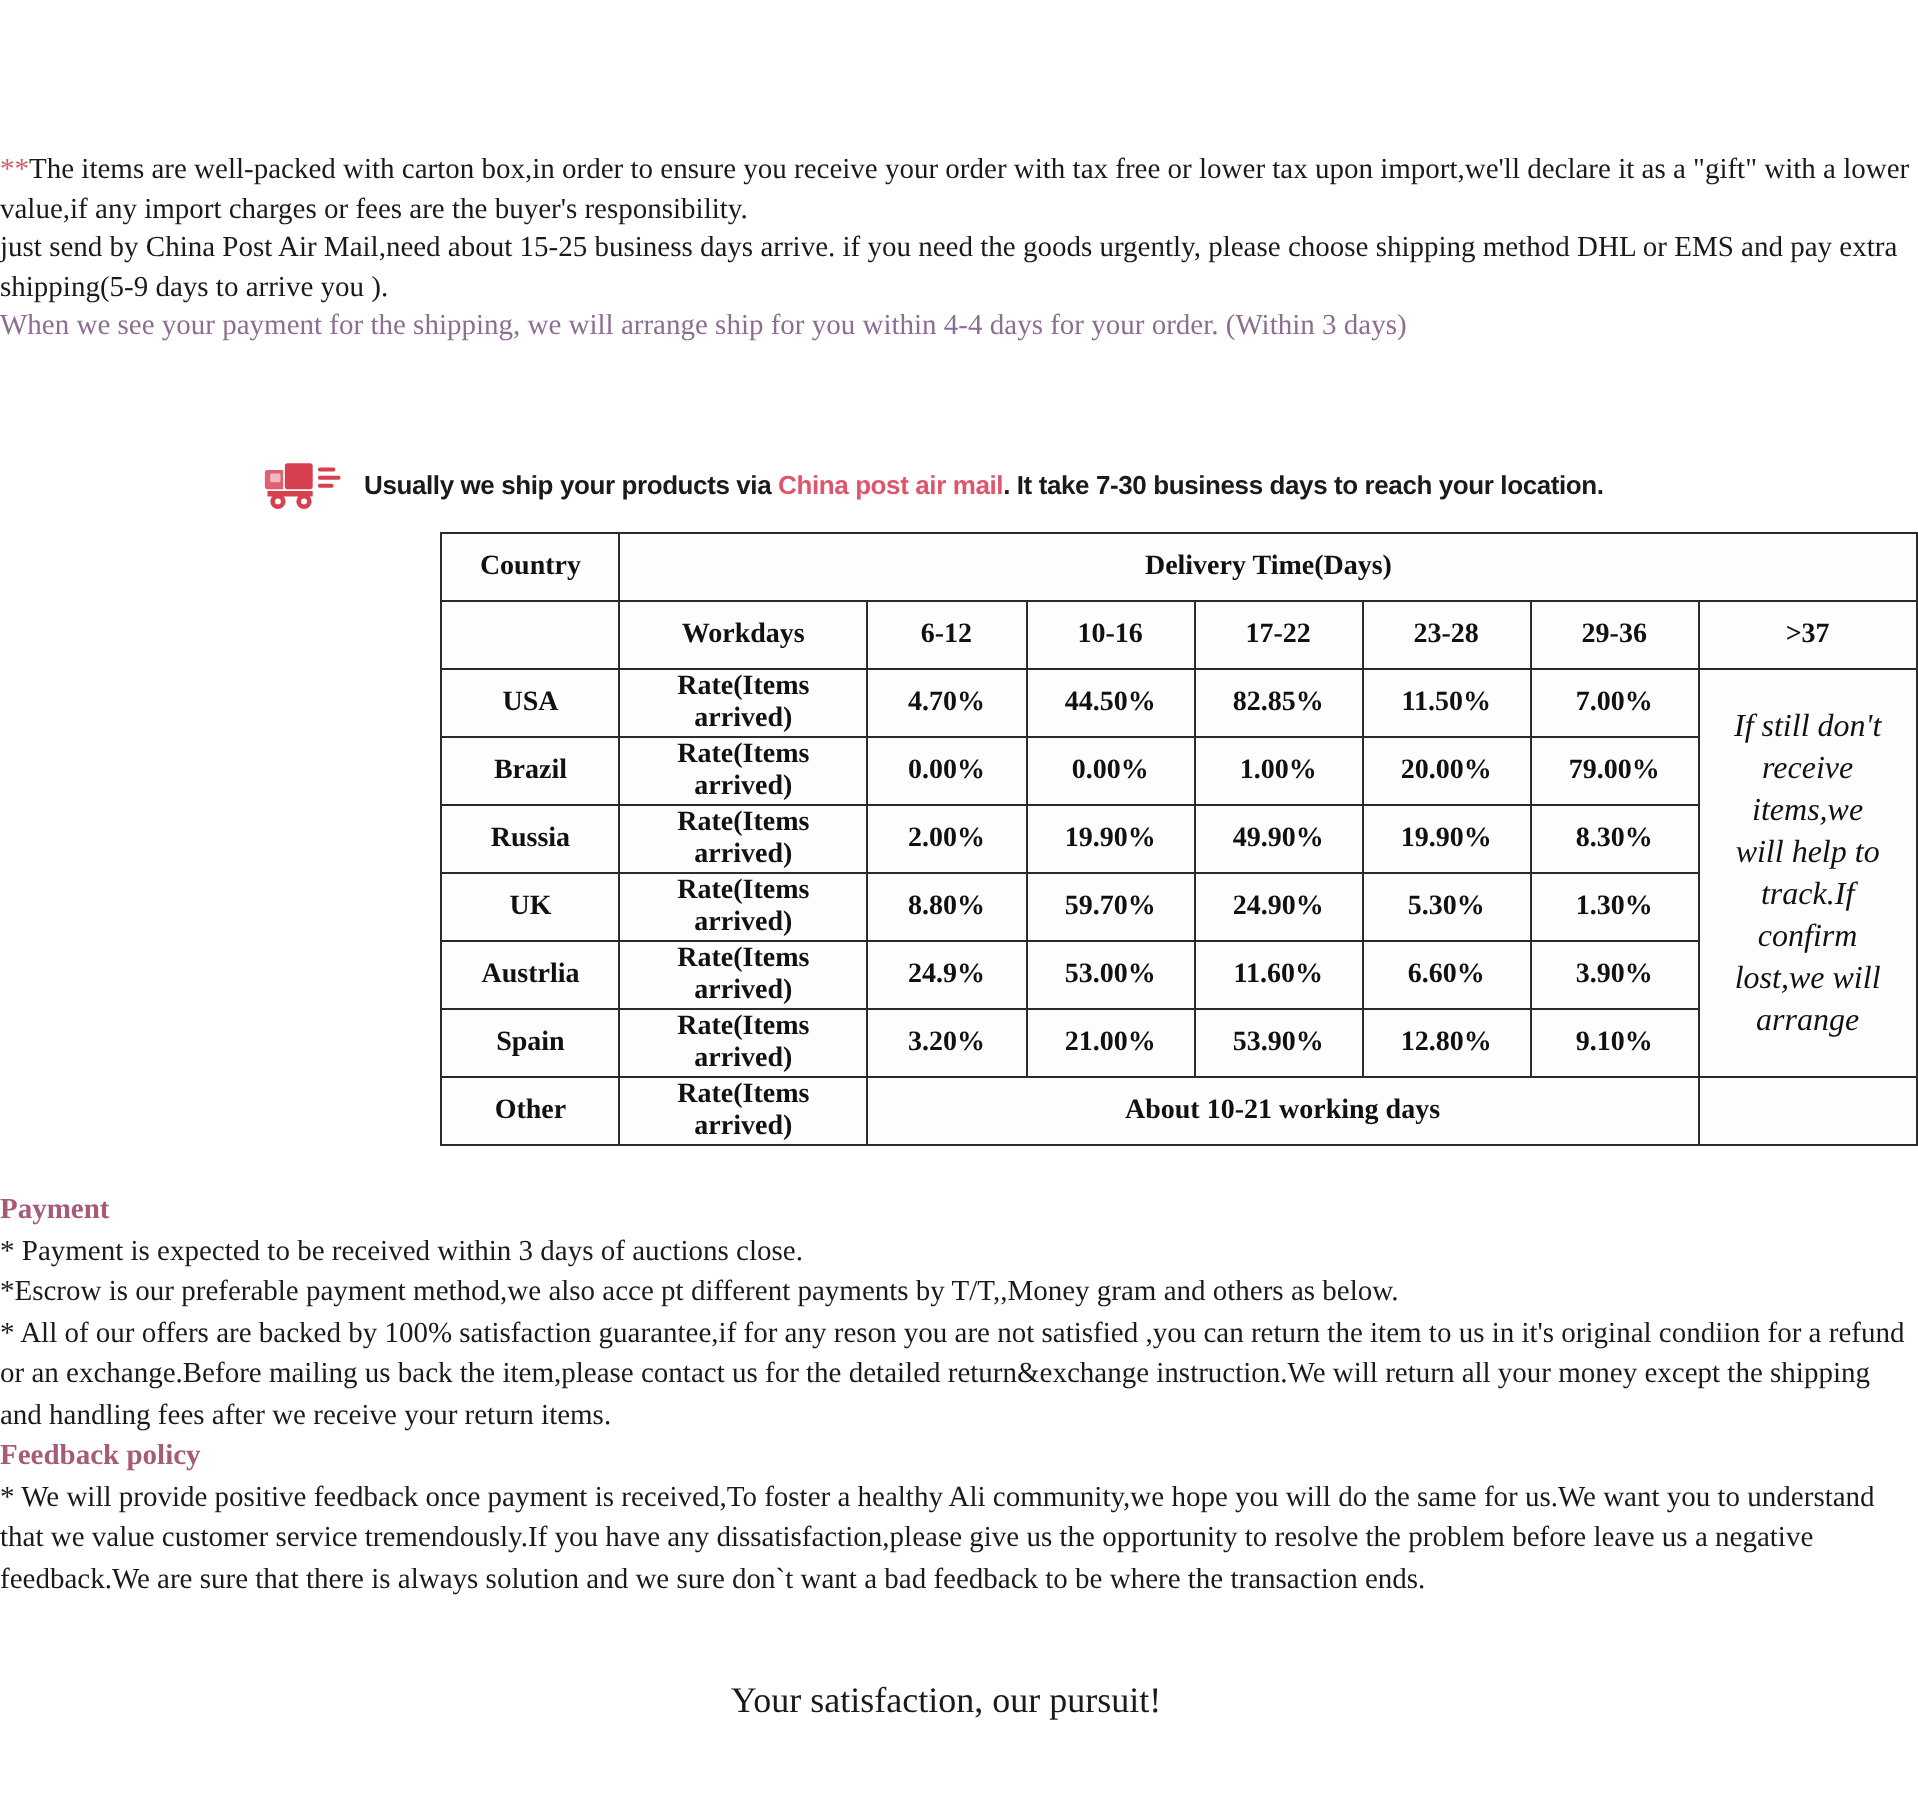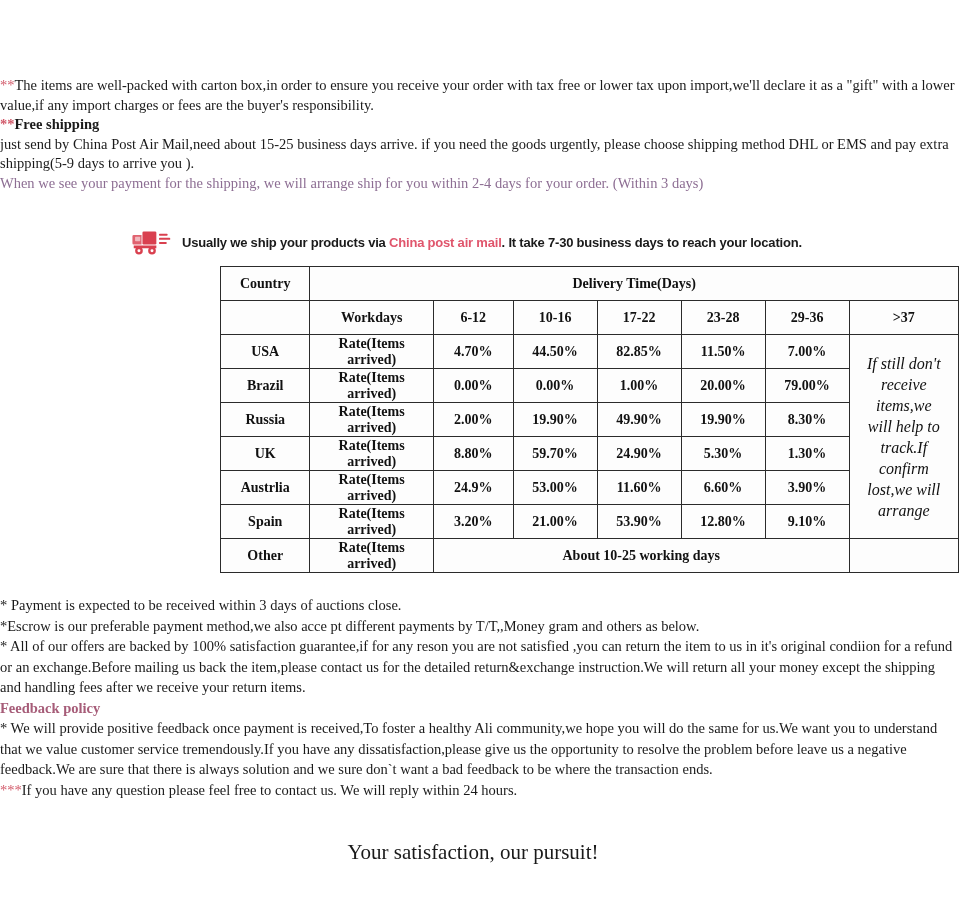--- a/index.html
+++ b/index.html
@@ -117,34 +117,33 @@
   .sec-head {
     color: #a65c78;
     font-weight: bold;
   }
   .tagline {
     position: absolute;
     left: 0;
     top: 808px;
     width: 946px;
     text-align: center;
-    font-size: 21px;
+    font-size: 18px;
     color: #1a1a1a;
   }
 </style>
 </head>
 <body>
 
 <div class="page">
 
   <div class="intro">
     <p><span class="star-red">**</span><span>The items are well-packed with carton box,in order to ensure you receive your order with tax free or lower tax upon import,we'll declare it as a "gift" with a lower value,if any import charges or fees are the buyer's responsibility.</span></p>
-    <p><span class="star-red bold">**</span><span class="bold">Free shipping</span></p>
     <p>just send by China Post Air Mail,need about 15-25 business days arrive. if you need the goods urgently, please choose shipping method DHL or EMS and pay extra shipping(5-9 days to arrive you ).</p>
-    <p class="purple">When we see your payment for the shipping, we will arrange ship for you within 2-4 days for your order. (Within 3 days)</p>
+    <p class="purple">When we see your payment for the shipping, we will arrange ship for you within 4-4 days for your order. (Within 3 days)</p>
   </div>
 
   <div class="banner">
     <svg class="truck-icon" viewBox="0 0 46 34">
       <g fill="#d9404f">
         <rect x="12" y="5" width="16" height="15" rx="1.5"></rect>
         <path d="M2 9 h9 v11 h-9 a1.5 1.5 0 0 1 -1.5 -1.5 v-8 A1.5 1.5 0 0 1 2 9 z" opacity="0.82"></path>
         <path d="M2 21 h26 v3.2 h-26 z"></path>
         <rect x="31" y="7.5" width="10" height="2.3" rx="1"></rect>
         <rect x="31" y="12.2" width="13" height="2.3" rx="1"></rect>
@@ -236,31 +235,31 @@
           <td class="pct">3.20%</td>
           <td class="pct">21.00%</td>
           <td class="pct">53.90%</td>
           <td class="pct">12.80%</td>
           <td class="pct">9.10%</td>
         </tr>
 
         <tr>
           <td class="country">Other</td>
           <td class="rate">Rate(Items arrived)</td>
-          <td class="other-span" colspan="5">About 10-25 working days</td>
+          <td class="other-span" colspan="5">About 10-21 working days</td>
           <td class="tail-last"></td>
         </tr>
       </tbody>
     </table>
   </div>
 
   <div class="policies">
+    <p class="sec-head">Payment</p>
     <p>* Payment is expected to be received within 3 days of auctions close.</p>
     <p>*Escrow is our preferable payment method,we also acce pt different payments by T/T,,Money gram and others as below.</p>
     <p>* All of our offers are backed by 100% satisfaction guarantee,if for any reson you are not satisfied ,you can return the item to us in it's original condiion for a refund or an exchange.Before mailing us back the item,please contact us for the detailed return&amp;exchange instruction.We will return all your money except the shipping and handling fees after we receive your return items.</p>
     <p class="sec-head">Feedback policy</p>
     <p>* We will provide positive feedback once payment is received,To foster a healthy Ali community,we hope you will do the same for us.We want you to understand that we value customer service tremendously.If you have any dissatisfaction,please give us the opportunity to resolve the problem before leave us a negative feedback.We are sure that there is always solution and we sure don`t want a bad feedback to be where the transaction ends.</p>
-    <p><span class="star-red">***</span><span>If you have any question please feel free to contact us. We will reply within 24 hours.</span></p>
   </div>
 
   <div class="tagline">Your satisfaction, our pursuit!</div>
 
 </div>
 
 </body></html>

